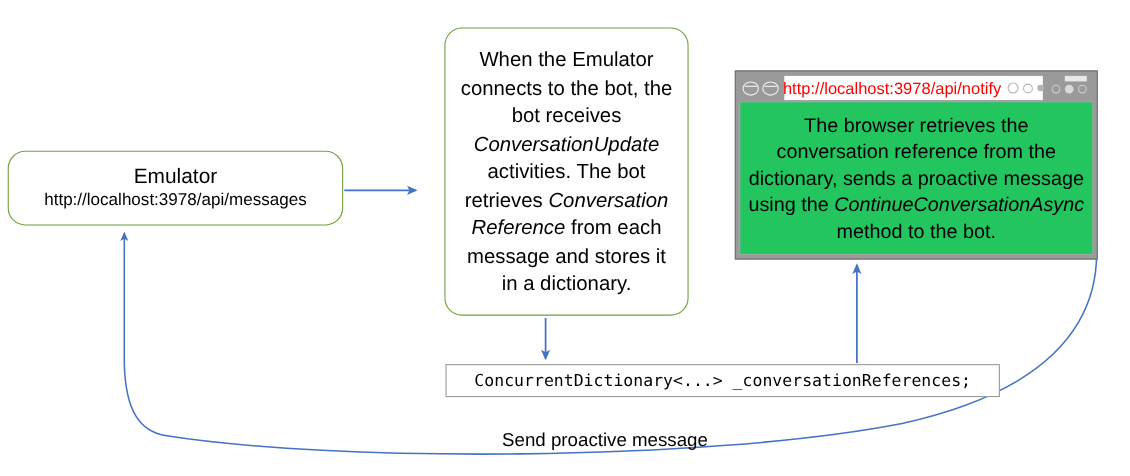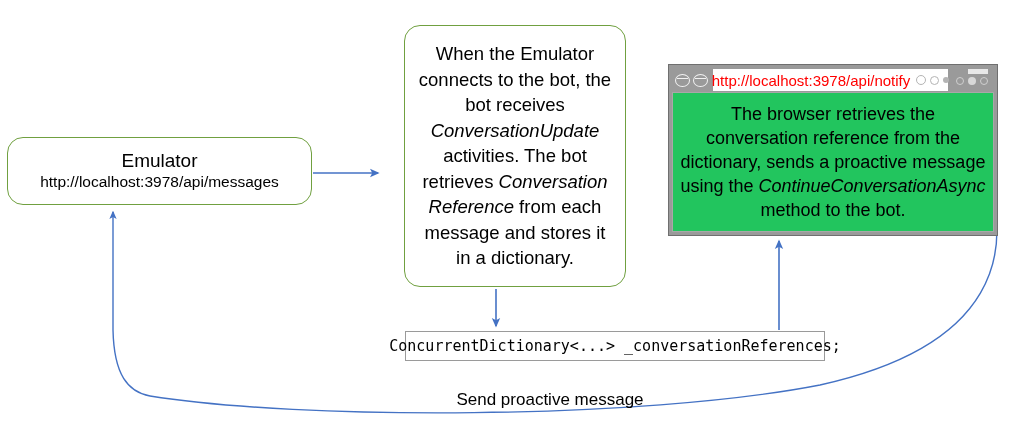--- a/index.html
+++ b/index.html
@@ -203,21 +203,21 @@
     line-height: 24px;
     color: #000000;
   }
   #browser-text i { font-style: italic; }
 
   
   #code-box {
     position: absolute;
     left: 405px;
     top: 331px;
-    width: 420px;
+    width: 504px;
     height: 30px;
     box-sizing: border-box;
     border: 1.2px solid #9a9a9a;
     background: #ffffff;
     display: flex;
     align-items: center;
     justify-content: center;
   }
   #code-text {
     font-family: "DejaVu Sans Mono", "Liberation Mono", monospace;

